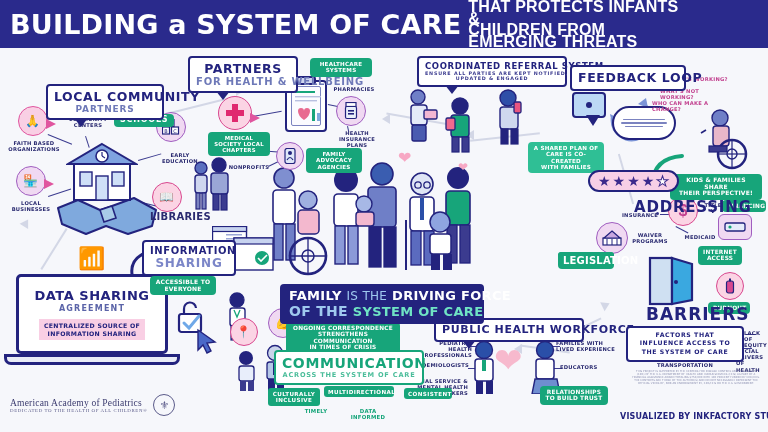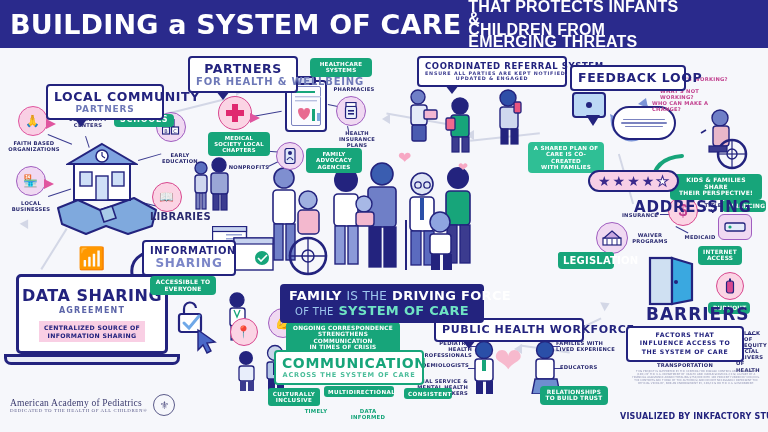--- a/index.html
+++ b/index.html
@@ -83,21 +83,21 @@
     border-radius: 4px;
     padding: 4px 9px 5px 9px;
     text-align: center;
     z-index: 32;
   }
   .navybanner .l1 { color: #ffffff; font-weight: 800; font-size: 13px; letter-spacing:0.3px;
     font-family: "DejaVu Sans", sans-serif; white-space: nowrap;}
   .navybanner .l1 em { font-style: normal; color:#9fc9ef; font-weight:400; font-size:12px;}
   .navybanner .l2 { color: #6fe3c4; font-weight: 800; font-size: 13px; letter-spacing:0.3px;
     font-family: "DejaVu Sans", sans-serif; white-space: nowrap;}
-  .navybanner .l2 em { font-style: normal; color:#9fc9ef; font-weight:400; font-size:10px;}
+  .navybanner .l2 em { font-style: normal; color:#9fc9ef; font-weight:700; font-size:14px;}
 
   
   .greenbox {
     position: absolute;
     background: #17a57a;
     color: #ffffff;
     border-radius: 4px;
     padding: 3px 5px;
     font-weight: 700;
     text-align: center;
@@ -201,21 +201,21 @@
     width: 152px; height: 80px;
     border: 3px solid #23237e; border-radius: 5px;
     background: #ffffff;
     display: flex; flex-direction: column; align-items: center; justify-content: center;
   }
   .laptop-base {
     width: 176px; height: 11px; margin-left: -12px;
     border: 3px solid #23237e; border-radius: 0 0 7px 7px;
     background: #e9ecf6;
   }
-  .ds-t1 { color:#23237e; font-weight: 800; font-size: 16px; letter-spacing: 0.5px;
+  .ds-t1 { color:#23237e; font-weight: 800; font-size: 13px; letter-spacing: 0.5px;
     font-family:"DejaVu Sans", sans-serif;}
   .ds-t2 { color:#5b64a8; font-weight: 800; font-size: 8px; letter-spacing: 1.2px; margin-top:1px;
     font-family:"DejaVu Sans", sans-serif;}
   .ds-t3 { background:#f9cfe4; color:#23237e; font-weight:800; font-size:6.2px;
     letter-spacing:0.3px; padding: 3px 5px; margin-top: 6px; text-align:center; line-height:1.25;
     font-family:"DejaVu Sans", sans-serif;}
 
   
   .clipboard {
     position: absolute; z-index: 22;

